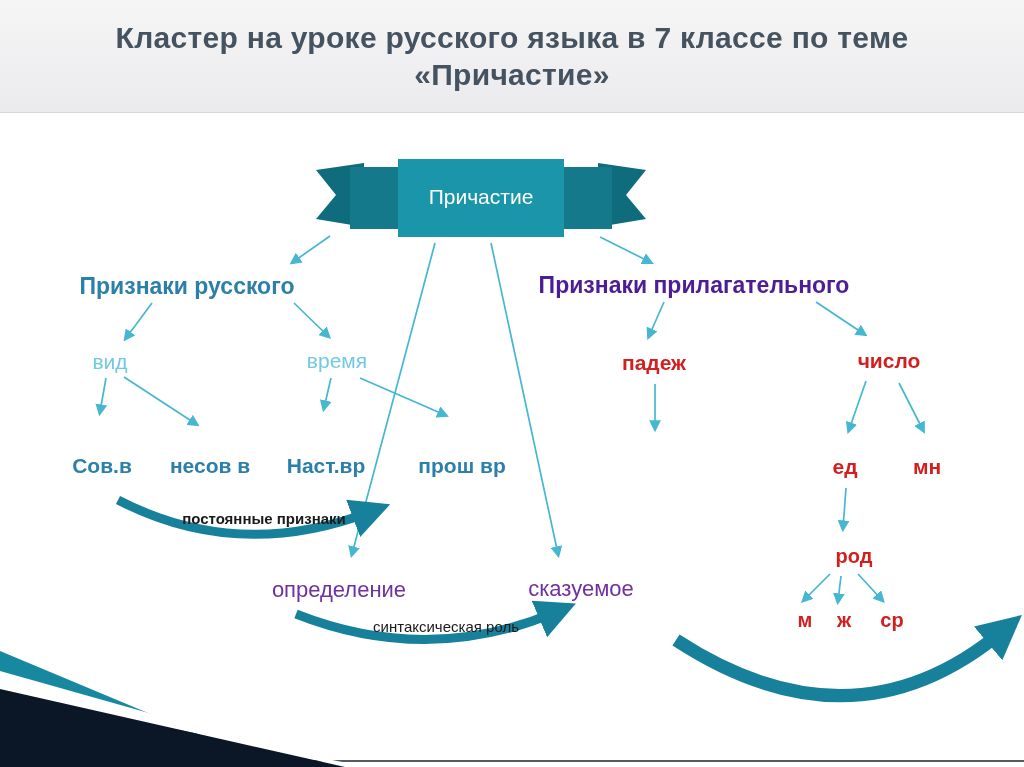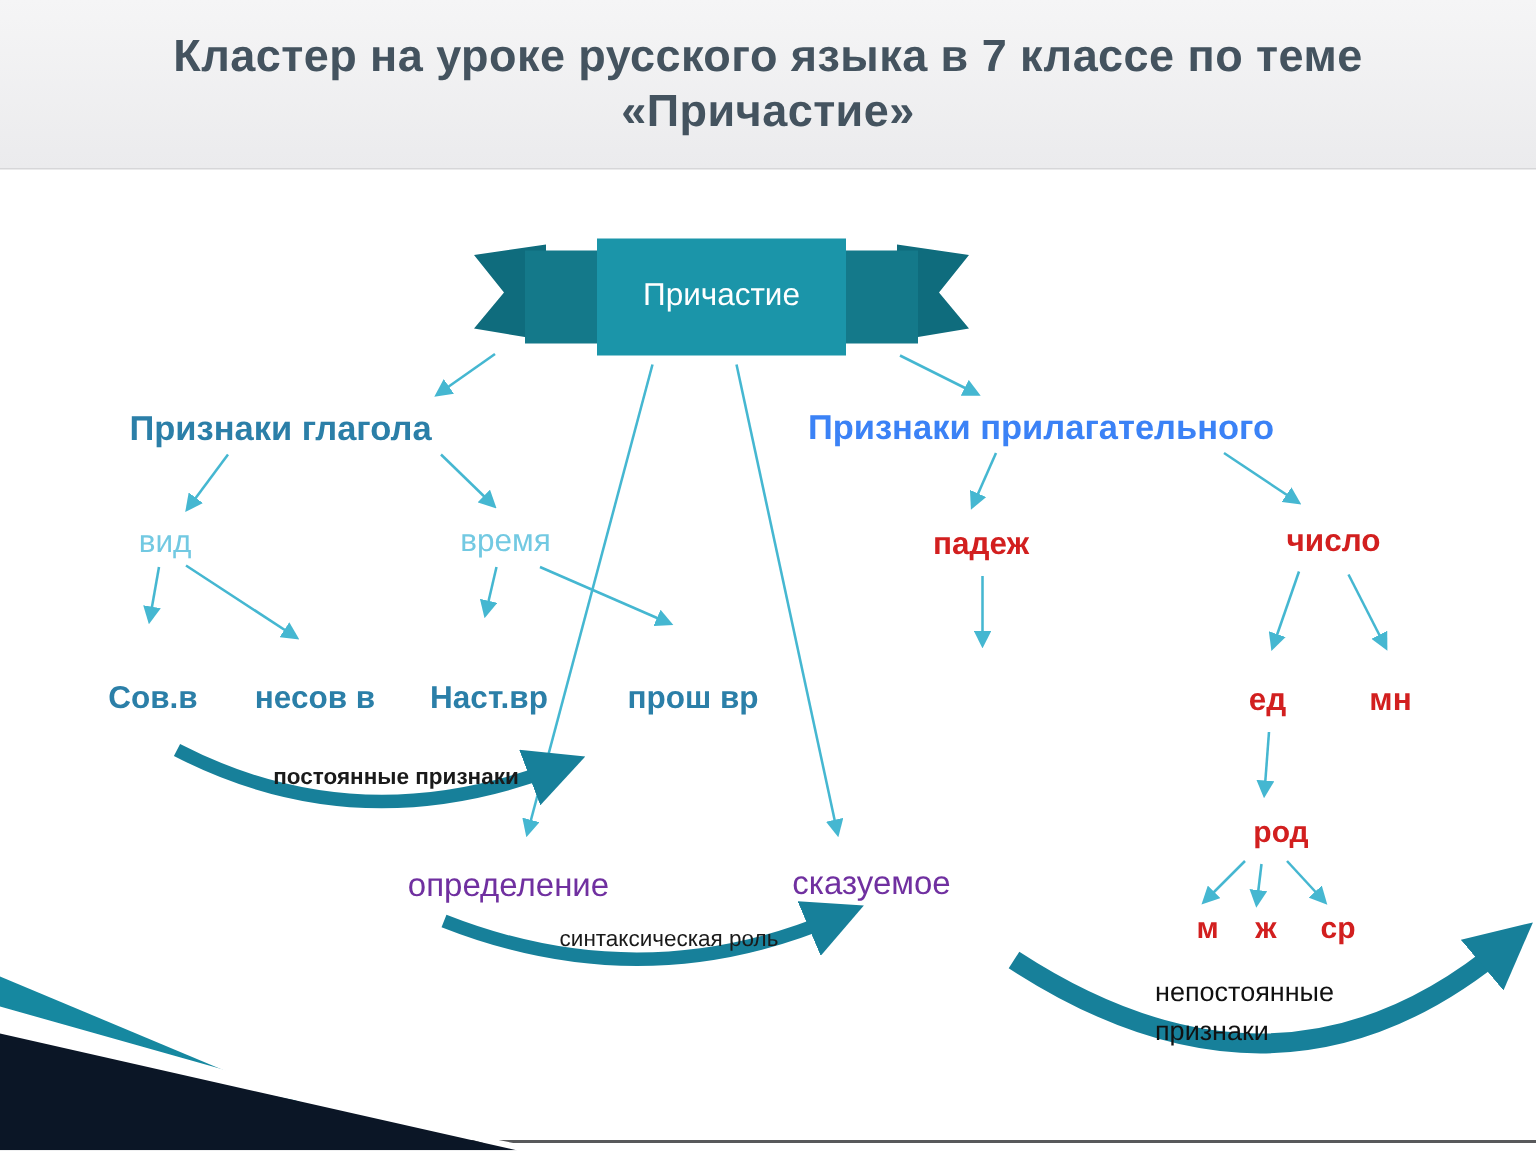--- a/index.html
+++ b/index.html
@@ -37,21 +37,21 @@
 
   
   .node {
     position:absolute; transform:translate(-50%,-50%);
     white-space:nowrap; z-index:4;
   }
   .blue   { color:#2b7fa8; font-size:21px; font-weight:700; }
   .hdr-blue { color:#2b7fa8; font-size:23px; font-weight:600; }
   .lblue  { color:#72c9e2; font-size:21px; font-weight:500; }
   .red    { color:#d21f1f; font-size:21px; font-weight:600;text-align:right; }
-  .hdr-red{ color:#3b82f6; font-size:23px; font-weight:600; }
+  .hdr-red{ color:#4c1d95; font-size:23px; font-weight:600; }
   .red-sm { color:#d21f1f; font-size:20px; font-weight:600;padding-left:16px; }
   .purple { color:#7030a0; font-size:22px; font-weight:500; }
   .cases  { letter-spacing:6px; }
   .small-label { color:#1a1a1a; font-size:15px; font-weight:700; }
   .small-label-light { color:#1a1a1a; font-size:15px; font-weight:400; }
   .nonconst-label {
     position:absolute; left:770px; top:648px; width:165px;
     color:#111; font-size:18px; line-height:26px; z-index:4;
   }
 
@@ -118,39 +118,38 @@
     <svg width="334" height="86" viewBox="0 0 334 86">
       <polygon points="50,6 2,13 22,38 2,62 50,70" fill="#0f6c7d"></polygon>
       <polygon points="284,6 332,13 312,38 332,62 284,70" fill="#0f6c7d"></polygon>
       <rect x="36" y="10" width="50" height="62" fill="#14798a"></rect>
       <rect x="248" y="10" width="50" height="62" fill="#14798a"></rect>
       <rect x="84" y="2" width="166" height="78" fill="#1b95a9"></rect>
     </svg>
     <span class="ribbon-label">Причастие</span>
   </div>
 
-  <span class="node hdr-blue" style="left:187px; top:286px;">Признаки глагола</span>
+  <span class="node hdr-blue" style="left:187px; top:286px;">Признаки русского</span>
   <span class="node lblue" style="left:110px; top:362px;text-align:center;">вид</span>
   <span class="node lblue" style="left:337px; top:361px;">время</span>
   <span class="node blue" style="left:102px; top:466px;">Сов.в</span>
   <span class="node blue" style="left:210px; top:466px;">несов в</span>
   <span class="node blue" style="left:326px; top:466px;">Наст.вр</span>
   <span class="node blue" style="left:462px; top:466px;">прош вр</span>
   <span class="node small-label" style="left:264px; top:518px;">постоянные признаки</span>
 
   <span class="node hdr-red" style="left:694px; top:285px;">Признаки прилагательного</span>
   <span class="node red" style="left:654px; top:363px;">падеж</span>
   <span class="node red" style="left:889px; top:361px;">число</span>
   <span class="node red" style="left:845px; top:467px;">ед</span>
   <span class="node red" style="left:927px; top:467px;">мн</span>
   <span class="node red-sm" style="left:846px; top:556px;">род</span>
   <span class="node red-sm" style="left:797px; top:620px;">м</span>
   <span class="node red-sm" style="left:836px; top:620px;">ж</span>
   <span class="node red-sm" style="left:884px; top:620px;">ср</span>
-  <div class="nonconst-label">непостоянные признаки</div>
 
   <span class="node purple" style="left:339px; top:590px;">определение</span>
   <span class="node purple" style="left:581px; top:589px;">сказуемое</span>
   <span class="node small-label-light" style="left:446px; top:626px;">синтаксическая роль</span>
 
   <svg class="corner" width="400" height="130" viewBox="0 0 400 130">
     <polygon points="0,14 0,42 215,104" fill="#1688a0"></polygon>
     <polygon points="0,34 0,58 368,130 340,130" fill="#ffffff"></polygon>
     <polygon points="0,52 0,130 345,130" fill="#0b1626"></polygon>
   </svg>

